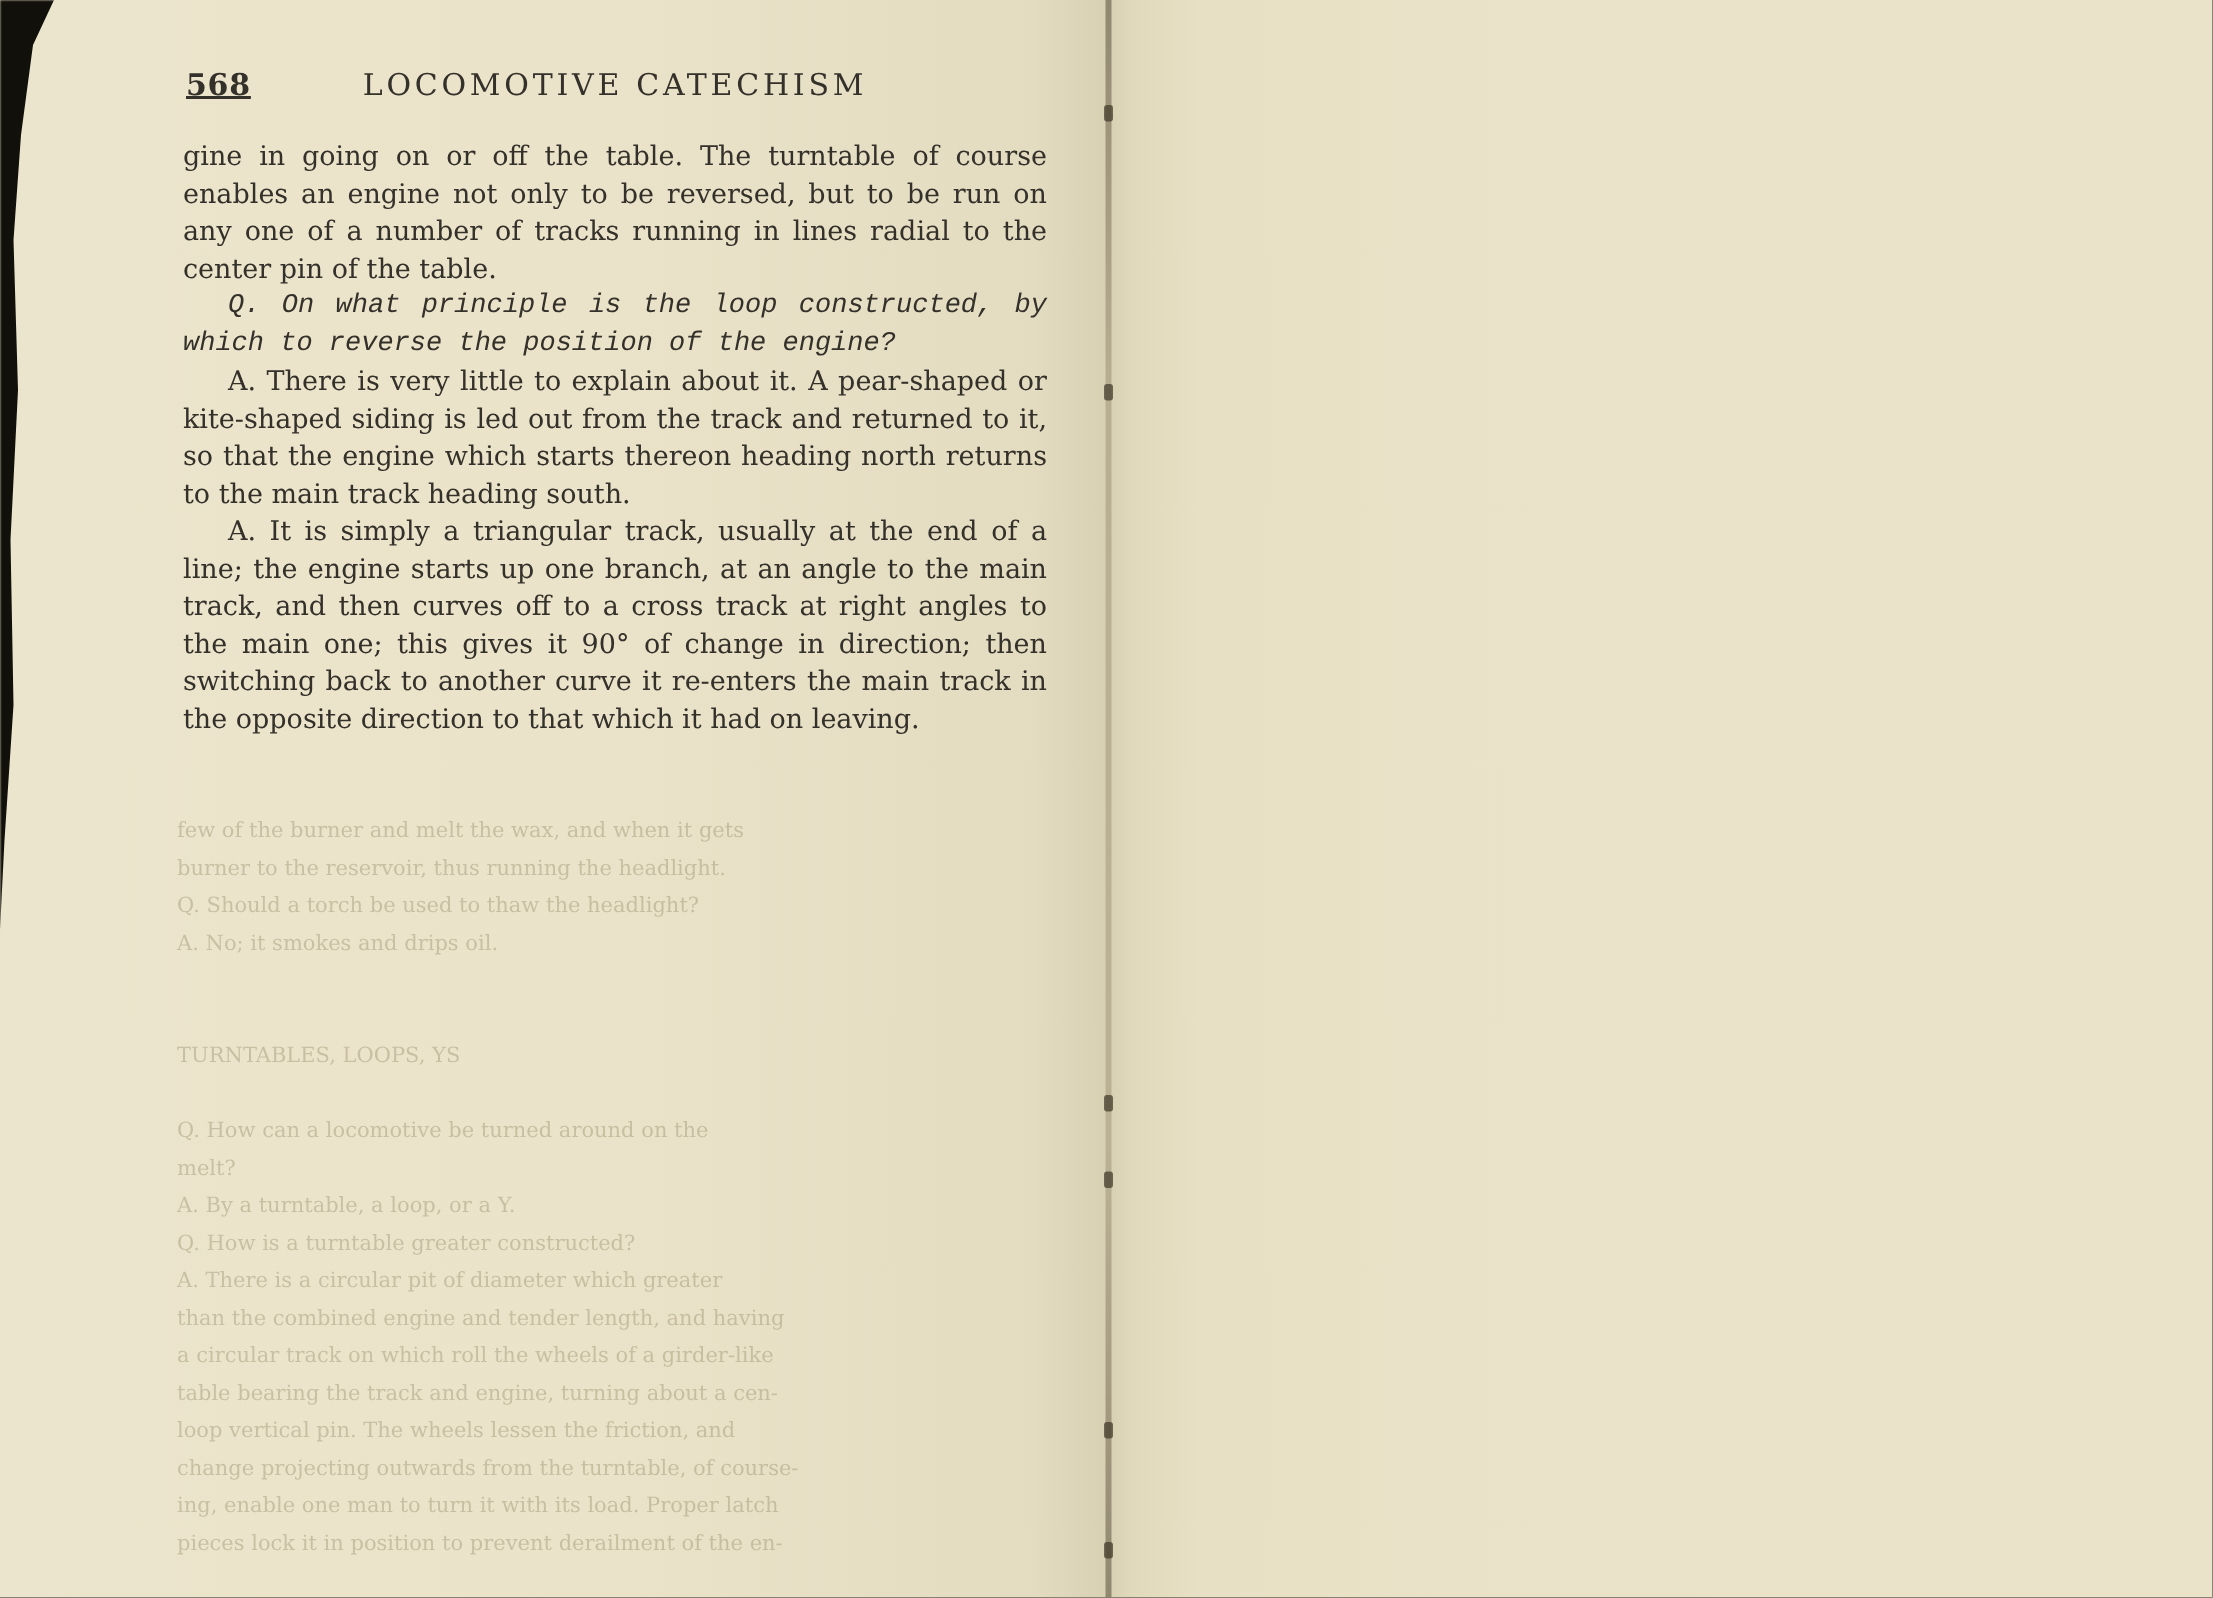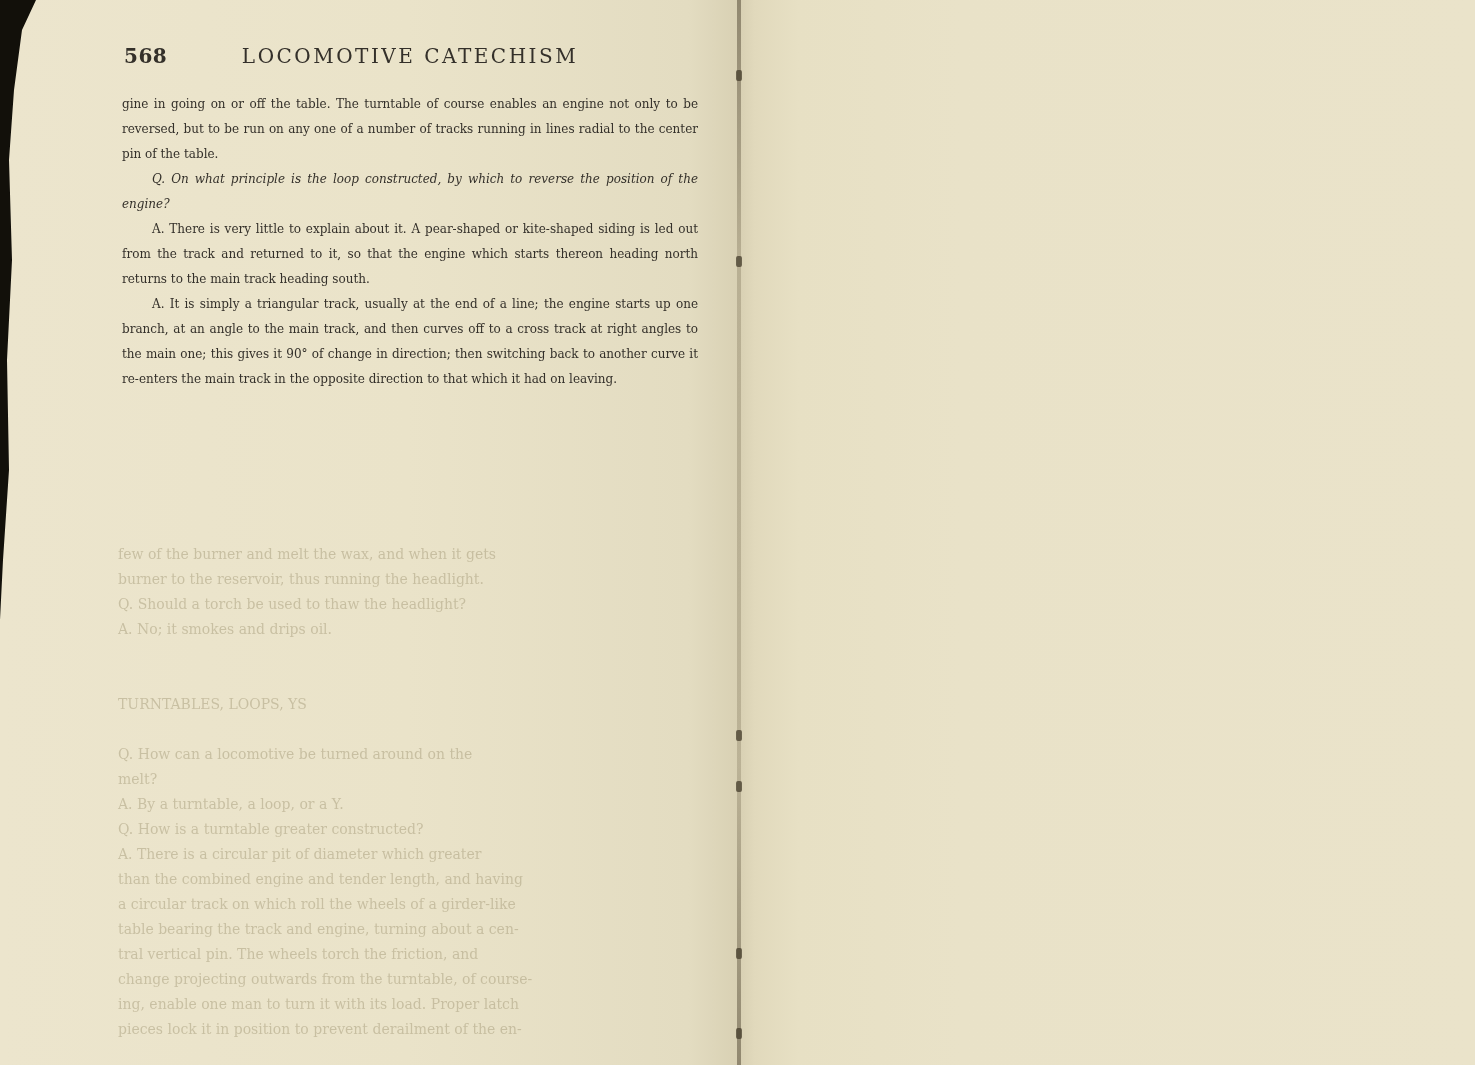--- a/index.html
+++ b/index.html
@@ -35,31 +35,31 @@
   }
   .gutter .tick{
     position:absolute;left:-1px;width:6px;height:11px;
     background:#453d2c;border-radius:2px;opacity:.75;
   }
   
   .run-head{
     position:absolute;top:44px;left:122px;width:576px;height:26px;
   }
   .run-head .pnum{
-    position:absolute;left:2px;top:0;font-size:20px;font-weight:700;letter-spacing:.5px;
+    position:absolute;left:2px;top:0;font-size:20px;font-weight:700;letter-spacing:.5px;text-decoration:underline;
   }
   .run-head .rtitle{
     display:block;text-align:center;font-size:20px;letter-spacing:2.5px;font-weight:500;
   }
   
-  .body-col{position:absolute;width:576px;font-size:12px;line-height:25px;}
+  .body-col{position:absolute;width:576px;font-size:18px;line-height:25px;}
   .body-left{top:92px;left:122px;}
   .body-col p{margin:0;text-align:justify;text-indent:30px;}
   .body-col p.continuation{text-indent:0;}
-  .body-col p.question{font-style:italic;}
+  .body-col p.question{font-style:italic;font-family:Liberation Mono, monospace;}
   
   .ghost{
     position:absolute;z-index:1;
     color:#9a8f6c;opacity:.42;
     filter:blur(0.45px);
     font-size:14px;line-height:25px;
     pointer-events:none;
   }
   .ghost div{min-height:25px;text-align:justify;}
   .ghost-left{top:542px;left:118px;width:586px;}
@@ -81,21 +81,21 @@
         <div>TURNTABLES, LOOPS, YS</div>
         <div></div>
         <div>Q. How can a locomotive be turned around on the</div>
         <div>melt?</div>
         <div>A. By a turntable, a loop, or a Y.</div>
         <div>Q. How is a turntable greater constructed?</div>
         <div>A. There is a circular pit of diameter which greater</div>
         <div>than the combined engine and tender length, and having</div>
         <div>a circular track on which roll the wheels of a girder-like</div>
         <div>table bearing the track and engine, turning about a cen-</div>
-        <div>tral vertical pin.  The wheels torch the friction, and</div>
+        <div>loop vertical pin.  The wheels lessen the friction, and</div>
         <div>change projecting outwards from the turntable, of course-</div>
         <div>ing, enable one man to turn it with its load.  Proper latch</div>
         <div>pieces lock it in position to prevent derailment of the en-</div>
       </div>
 
     <div class="content">
       <div class="run-head">
         <span class="pnum">568</span>
         <span class="rtitle">LOCOMOTIVE CATECHISM</span>
       </div>

